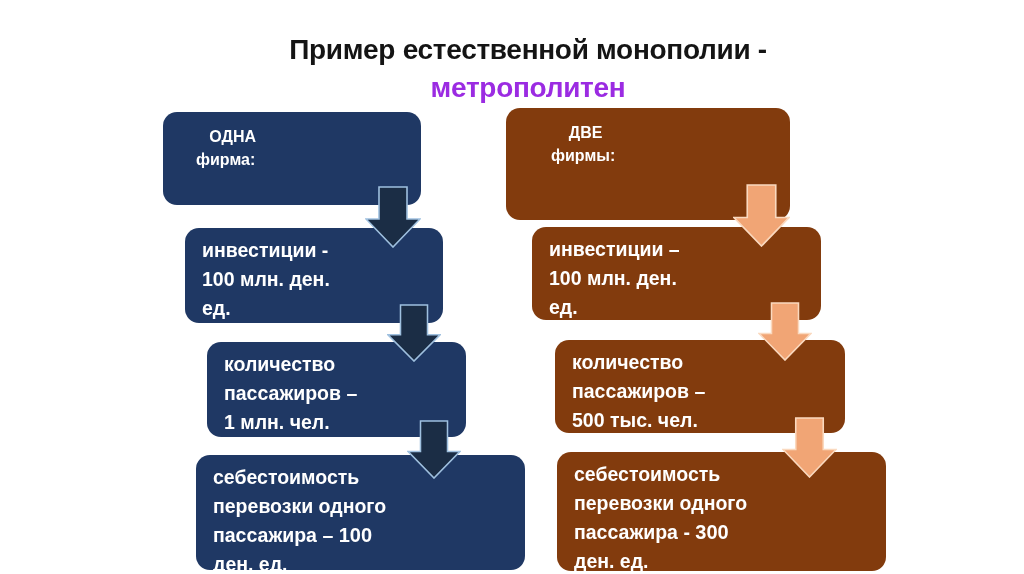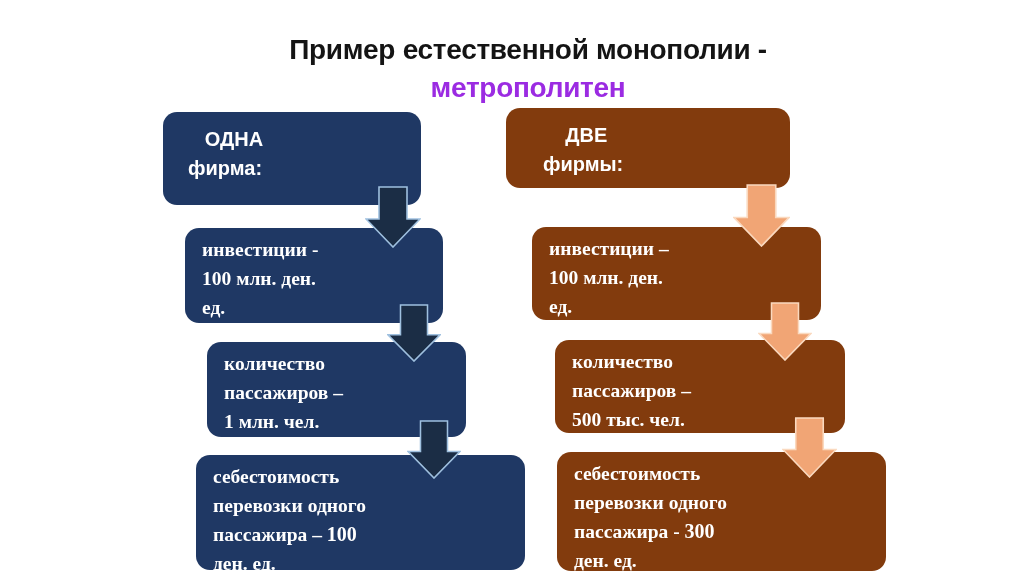--- a/index.html
+++ b/index.html
@@ -23,49 +23,49 @@
     position: absolute;
     border-radius: 14px;
     color: #ffffff;
     box-sizing: border-box;
   }
   .navy  { background: var(--navy-box, #1F3864); }
   .brown { background: var(--brown-box, #823B0D); }
 
   .hdr {
     display: block; white-space: pre-wrap;
-    font-size: 20px; line-height: 1.45;
+    font-size: 16px; line-height: 1.45;
     padding: 13px 8px 0 25px;
+    margin-left: 8px;
   }
   .col-right .hdr { padding-left: 37px; }
 
   .body {
     display: block; white-space: pre-wrap;
     font-size: 19.5px; line-height: 1.48;
     padding: 8px 8px 0 17px;
-    font-family: Liberation Serif, serif;
   }
   .big { font-size: 20px; line-height: 1; }
 
   .arrow { position: absolute; display: block; }
   .arrow polygon { stroke-width: 1.6; stroke-linejoin: miter; }
   .arrow.navy-arrow polygon   { fill: var(--navy-arrow, #1B2D45);   stroke: #9FC0DF; }
   .arrow.orange-arrow polygon { fill: var(--orange-arrow, #F1A575); stroke: #FAD9BF; }
 
   
   .b-l1 { left:163px; top:112px; width:258px; height:93px;  }
   .b-l2 { left:185px; top:228px; width:258px; height:95px;  }
   .b-l3 { left:207px; top:342px; width:259px; height:95px;  }
   .b-l4 { left:196px; top:455px; width:329px; height:115px; }
   .a-l1 { left:365px; top:186px; width:56px;  height:62px;  }
   .a-l2 { left:387px; top:304px; width:54px;  height:58px;  }
   .a-l3 { left:407px; top:420px; width:54px;  height:59px;  }
 
   
-  .b-r1 { left:506px; top:108px; width:284px; height:80px;  }
+  .b-r1 { left:506px; top:108px; width:284px; height:112px;  }
   .b-r2 { left:532px; top:227px; width:289px; height:93px;  }
   .b-r3 { left:555px; top:340px; width:290px; height:93px;  }
   .b-r4 { left:557px; top:452px; width:329px; height:119px; }
   .a-r1 { left:733px; top:184px; width:57px;  height:63px;  }
   .a-r2 { left:758px; top:302px; width:54px;  height:59px;  }
   .a-r3 { left:782px; top:417px; width:55px;  height:61px;  }
 </style>
 </head>
 <body>
 

